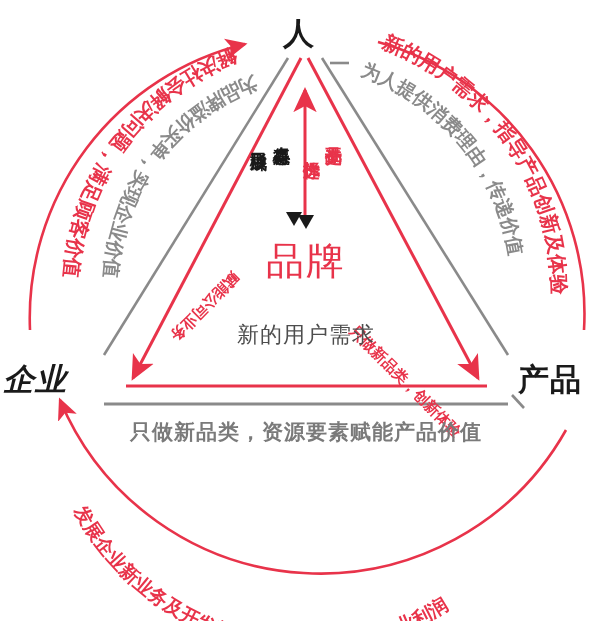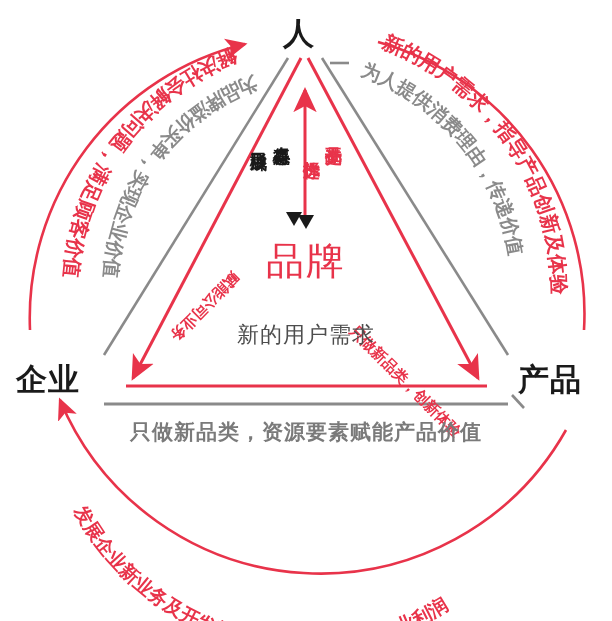--- a/index.html
+++ b/index.html
@@ -30,21 +30,21 @@
   .corner-label {
     position: absolute;
     font-weight: bold;
     font-size: 31px;
     color: #1a1a1a;
     letter-spacing: 1px;
     white-space: nowrap;
     line-height: 1;
   }
   #label-people { left: 283px; top: 18px; }
-  #label-enterprise { left: 16px; top: 364px; }
+  #label-enterprise { left: 3px; top: 364px; font-style: italic; }
   #label-product { left: 518px; top: 364px; }
 
   .vtext {
     position: absolute;
     writing-mode: vertical-rl;
     text-orientation: upright;
     font-weight: bold;
     line-height: 1.0;
     white-space: nowrap;
     letter-spacing: 0px;

